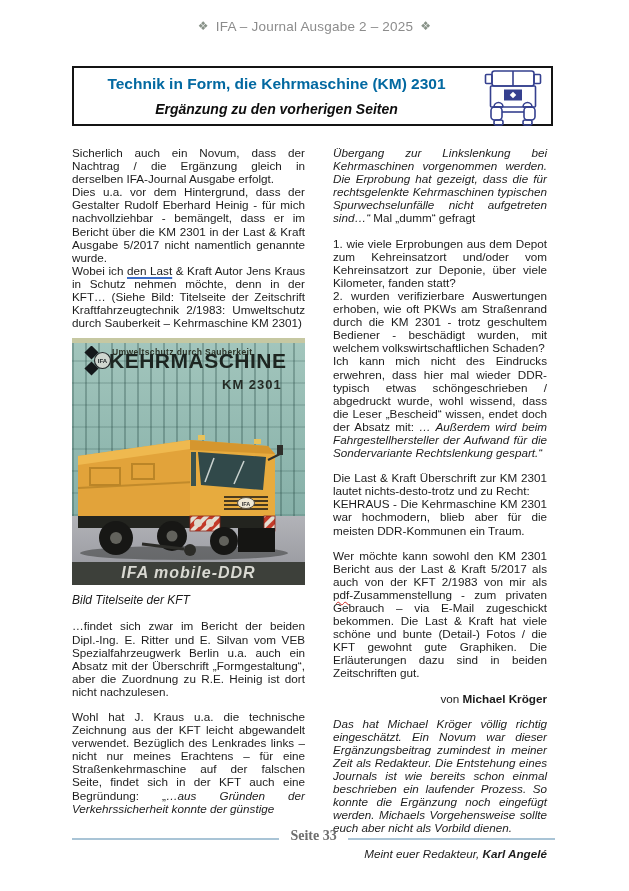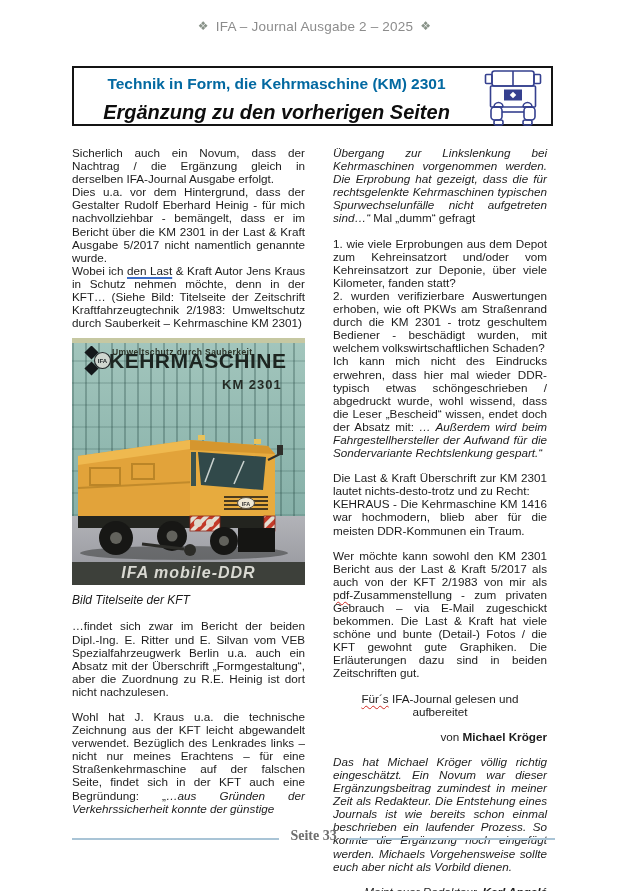--- a/index.html
+++ b/index.html
@@ -9,21 +9,21 @@
   }
   
   .page-header{position:absolute;top:19px;left:0;width:100%;text-align:center;
     font-size:13.5px;color:#8c8c8c;letter-spacing:.2px;}
   .fleuron{font-size:12px;color:#889288;margin:0 7px;position:relative;top:-1px;}
   
   .article-box{position:absolute;left:72px;top:66px;width:481px;height:60px;
     border:2px solid #141414;box-sizing:border-box;}
   .article-titles{position:absolute;left:0;top:7px;width:405px;text-align:center;}
   .article-title{font-weight:bold;font-size:15.5px;color:#0369a1;}
-  .article-subtitle{font-weight:bold;font-style:italic;font-size:20px;margin-top:8px;color:#0d0d0d;}
+  .article-subtitle{font-weight:bold;font-style:italic;font-size:14px;margin-top:8px;color:#0d0d0d;}
   .truckicon{position:absolute;right:9px;top:1px;}
   
   .columns{position:absolute;left:72px;top:146px;width:475px;display:flex;gap:28px;}
   .col{font-size:11.7px;line-height:13.1px;text-align:justify;text-justify:inter-word;}
   .col-left{width:233px;}
   .col-right{width:231px;}
   p{margin:0;}
   .gap{margin-top:12px;}
   .i{font-style:italic;}
   .b{font-weight:bold;}
@@ -167,23 +167,22 @@
     <p class="gap"><span>…findet sich zwar im Bericht der beiden Dipl.-Ing. E. Ritter und E. Silvan vom VEB Spezialfahrzeugwerk Berlin u.a. auch ein Absatz mit der Überschrift „Formgestaltung“, aber die Zuordnung zu R.E. Heinig ist dort nicht nachzulesen.</span></p>
     <p class="gap"><span>Wohl hat J. Kraus u.a. die technische Zeichnung aus der KFT leicht abgewandelt verwendet. Bezüglich des Lenkrades links – nicht nur meines Erachtens – für eine Straßenkehrmaschine auf der falschen Seite, findet sich in der KFT auch eine Begründung: „</span><span class="i">…aus Gründen der Verkehrssicherheit konnte der günstige</span></p>
   </div>
 
   <div class="col col-right">
     <p><span class="i">Übergang zur Linkslenkung bei Kehrmaschinen vorgenommen werden. Die Erprobung hat gezeigt, dass die für rechtsgelenkte Kehrmaschinen typischen Spurwechselunfälle nicht aufgetreten sind…“</span><span> Mal „dumm“ gefragt</span></p>
     <p class="gap"><span>1. wie viele Erprobungen aus dem Depot zum Kehreinsatzort und/oder vom Kehreinsatzort zur Deponie, über viele Kilometer, fanden statt?</span></p>
     <p><span>2. wurden verifizierbare Auswertungen erhoben, wie oft PKWs am Straßenrand durch die KM 2301 - trotz geschultem Bediener - beschädigt wurden, mit welchem volkswirtschaftlichen Schaden?</span></p>
     <p><span>Ich kann mich nicht des Eindrucks erwehren, dass hier mal wieder DDR-typisch etwas schöngeschrieben / abgedruckt wurde, wohl wissend, dass die Leser „Bescheid“ wissen, endet doch der Absatz mit: </span><span class="i">… Außerdem wird beim Fahrgestellhersteller der Aufwand für die Sondervariante Rechtslenkung gespart.“</span></p>
     <p class="gap"><span>Die Last &amp; Kraft Überschrift zur KM 2301 lautet nichts-desto-trotz und zu Recht:</span></p>
-    <p><span>KEHRAUS - Die Kehrmaschine KM 1416 war hochmodern, blieb aber für die meisten DDR-Kommunen ein Traum.</span></p>
+    <p><span>KEHRAUS - Die Kehrmaschine KM 2301 war hochmodern, blieb aber für die meisten DDR-Kommunen ein Traum.</span></p>
     <p class="gap"><span>Wer möchte kann sowohl den KM 2301 Bericht aus der Last &amp; Kraft 5/2017 als auch von der KFT 2/1983 von mir als </span><span class="spell">pdf</span><span>-Zusammenstellung - zum privaten Gebrauch – via E-Mail zugeschickt bekommen. Die Last &amp; Kraft hat viele schöne und bunte (Detail-) Fotos / die KFT gewohnt gute Graphiken. Die Erläuterungen dazu sind in beiden Zeitschriften gut.</span></p>
-    <p class="gap center"><span class="spell">Für´s</span><span> IFA-Journal gelesen und aufbereitet</span></p>
     <p class="gap right-al"><span>von </span><span class="b">Michael Kröger</span></p>
     <p class="gap i"><span>Das hat Michael Kröger völlig richtig eingeschätzt. Ein Novum war dieser Ergänzungsbeitrag zumindest in meiner Zeit als Redakteur. Die Entstehung eines Journals ist wie bereits schon einmal beschrieben ein laufender Prozess. So konnte die Ergänzung noch eingefügt werden. Michaels Vorgehensweise sollte euch aber nicht als Vorbild dienen.</span></p>
     <p class="gap right-al i"><span>Meint euer Redakteur, </span><span class="b">Karl Angelé</span></p>
   </div>
 
 </div>
 
 <div class="footer">
   <span class="fline"></span>
   <span class="fpage">Seite 33</span>

